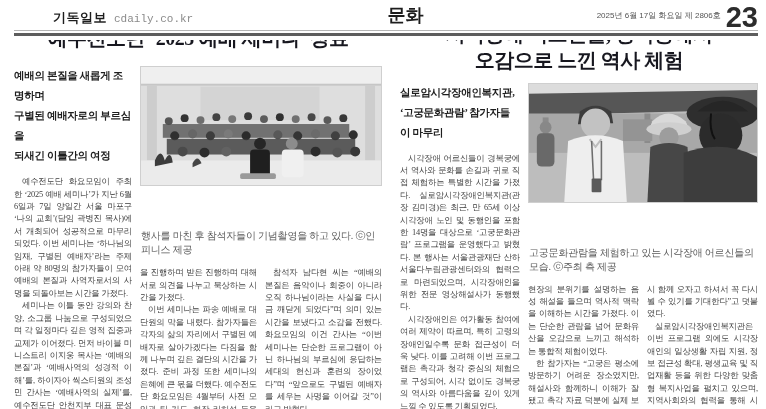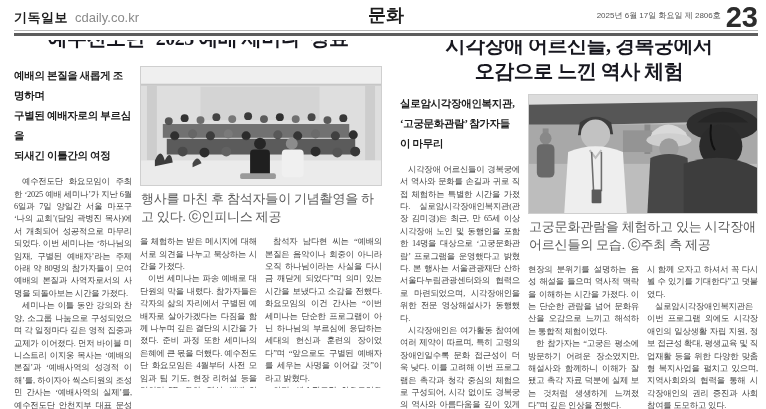--- a/index.html
+++ b/index.html
@@ -2,24 +2,24 @@
 <html><head>
 <meta charset="utf-8">
 <style>
   * { margin:0; padding:0; box-sizing:border-box; }
   html,body { width:766px; height:409px; background:#ffffff; overflow:hidden; }
   body { font-family:"Liberation Serif", serif; color:#333; }
 
   .page { width:766px; height:409px; padding:6px 8px 0 14px; position:relative; }
 
   
-  .hdr { position:relative; height:24px; }
+  .hdr { position:relative; height:24px;margin-left:39px; }
   .hdr-left { position:absolute; left:0; bottom:3px; display:flex; align-items:baseline; gap:7px; }
   .masthead { font-family:"Liberation Sans", sans-serif; font-weight:bold; font-size:13px; color:#1d1d1d; letter-spacing:.5px; }
-  .site { font-family:Liberation Sans, sans-serif; font-size:13px; color:#8a8a8a; }
+  .site { font-family:Liberation Mono, monospace; font-size:11px; color:#8a8a8a; }
   .section { position:absolute; left:50%; transform:translateX(-50%); bottom:3px; font-family:"Liberation Sans", sans-serif; font-weight:bold; font-size:18px; color:#1d1d1d; }
   .hdr-right { position:absolute; right:0; bottom:0; display:flex; align-items:center; gap:5px; }
   .dateline { font-family:"Liberation Sans", sans-serif; font-size:8px; color:#555; padding-bottom:4px; }
   .pageno { font-family:Liberation Sans, sans-serif; font-size:29px; font-weight:bold; color:#2c2c2c; line-height:26px; }
   .rule-thin { height:1px; background:#b5b5b5; }
   .rule-thick { height:3px; background:#5d5d5d; margin-top:2px; }
 
   
   main { display:flex; margin-top:4px; height:370px; overflow:hidden;align-items:center; }
   .divider { width:1px; background:#c9c9c9; margin:6px 8px 0 9px; }
@@ -36,21 +36,21 @@
   article.left  .colA { width:118px; }
   article.right .colA { width:120px; }
   .zone { flex:1; min-width:0; }
 
   .subtitle { font-size:10.5px; font-weight:bold; line-height:20px; color:#1e1e1e; margin-bottom:10px; letter-spacing:-0.3px; }
 
   p.body { font-size:8.4px; line-height:12.4px; color:#3e3e3e; text-align:justify; text-indent:8px; letter-spacing:-0.2px; word-break:break-all; }
 
   figure { margin:0; }
   .photo-frame { border:1px solid #cfcfcf; display:block; }
-  figcaption { font-size:13px; color:#5a5a5a; padding:4px 1px 0; letter-spacing:-0.2px; }
+  figcaption { font-size:10px; color:#5a5a5a; padding:4px 1px 0; letter-spacing:-0.2px;margin-top:39px; }
 
   .cols2 { display:flex; gap:8px; margin-top:10px; height:152px; overflow:hidden; }
   .cols2 .col { flex:1; min-width:0; }
 </style>
 </head>
 <body>
 
 <div class="page">
 
   <div class="hdr">
@@ -129,21 +129,21 @@
                 <rect x="142" y="84" width="22" height="28" rx="4" fill="#f0f0f0"></rect>
                 <path d="M14 95 q6 -14 10 0 q6 -12 8 2 l-18 4 z" fill="#3c3c3c"></path>
                 <path d="M52 98 q5 -10 9 0 l-9 4 z" fill="#454545"></path>
                 <rect x="100" y="108" width="36" height="6" rx="2" fill="#9a9a9a"></rect>
               </g>
             </svg>
             <figcaption>행사를 마친 후 참석자들이 기념촬영을 하고 있다. ⓒ인피니스 제공</figcaption>
           </figure>
           <div class="cols2">
             <div class="col">
-              <p class="body" style="text-indent:0">을 체험하는 받은 메시지에 대해 서로 의견을 나누고 묵상하는 시간을 가졌다.</p>
+              <p class="body" style="text-indent:0">을 진행하며 받은 진행하며 대해 서로 의견을 나누고 묵상하는 시간을 가졌다.</p>
               <p class="body">이번 세미나는 파송 예배로 대단원의 막을 내렸다. 참가자들은 각자의 삶의 자리에서 구별된 예배자로 살아가겠다는 다짐을 함께 나누며 깊은 결단의 시간을 가졌다. 준비 과정 또한 세미나의 은혜에 큰 몫을 더했다. 예수전도단 화요모임은 4월부터 사전 모임과 팀 기도, 현장 리허설 등을 거치며 PD, 음향, 영상, 예배 인도, Q&amp;A 진행, 안내, 웰컴 키트 제작 등 다양한 분야에서 자원봉사자들의 헌신적인 섬김으로 세미나의 완성도를 높였다.</p>
             </div>
             <div class="col">
               <p class="body">참석자 남다현 씨는 “예배의 본질은 음악이나 회중이 아니라 오직 하나님이라는 사실을 다시금 깨닫게 되었다”며 의미 있는 시간을 보냈다고 소감을 전했다. 화요모임의 이건 간사는 “이번 세미나는 단순한 프로그램이 아닌 하나님의 부르심에 응답하는 세대의 헌신과 훈련의 장이었다”며 “앞으로도 구별된 예배자를 세우는 사명을 이어갈 것”이라고 밝혔다.</p>
               <p class="body">한편, 예수전도단 화요모임은 매주 화요일 저녁 7시 30분 신용산교회(담임 오원석 목사)에서 정기 예배를 드리고 있다.</p>
 
             </div>
           </div>
         </div>
       </div>

